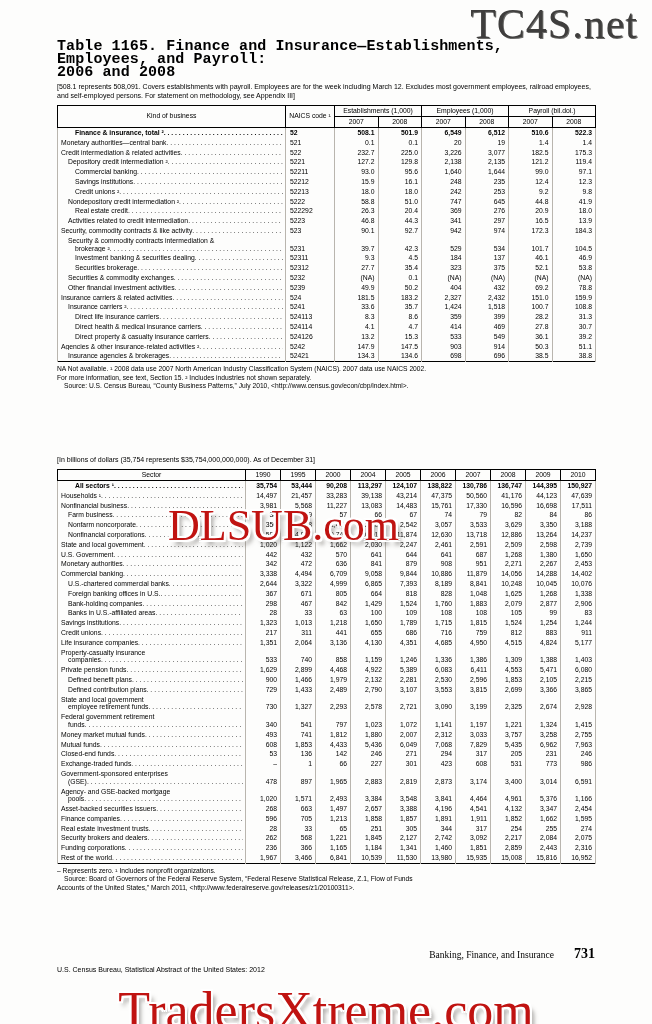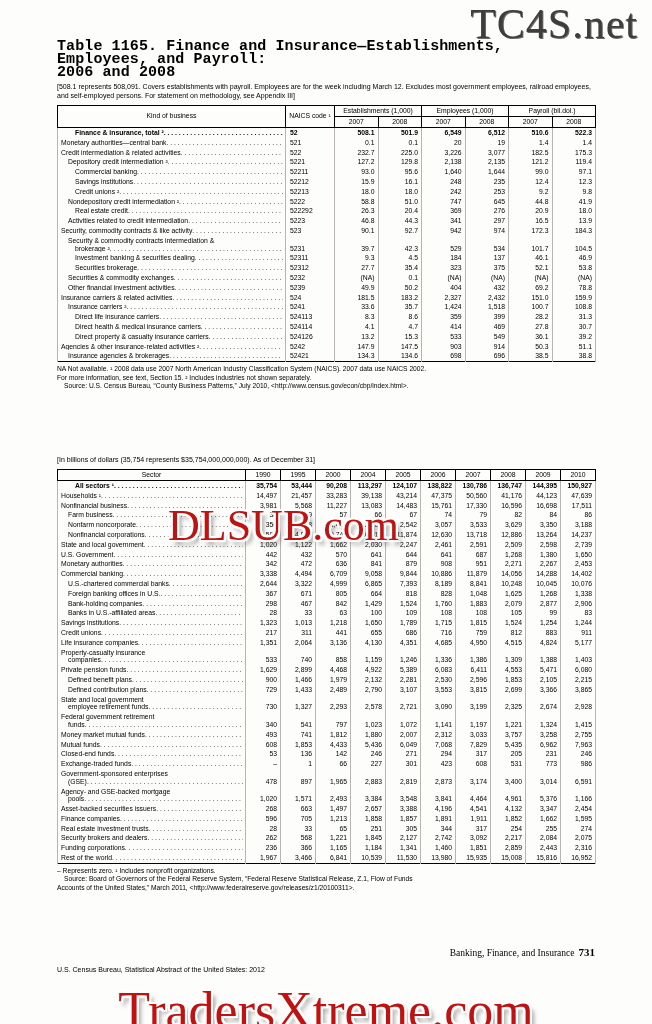--- a/index.html
+++ b/index.html
@@ -25,23 +25,23 @@
   .lx.cont { padding-left: 7px; }
   .lt { white-space: nowrap; }
   .l1 { white-space: nowrap; }
   .dots { flex: 1 1 auto; overflow: hidden; white-space: nowrap; }
   .dots::after { content: " . . . . . . . . . . . . . . . . . . . . . . . . . . . . . . . . . . . . . . . . . . . . . . . . . . . . . . . . . . . . . . . . . . . . . . . . . . . . . . . ."; }
   .ind0 { padding-left: 3px; } .ind1 { padding-left: 10px; } .ind2 { padding-left: 17px; }
 
   .fn { font-size: 6.7px; line-height: 8.4px; margin-top: 3px; }
   .fn .src { padding-left: 7px; }
 
-  .footer-right { position: absolute; top: 946px; right: 57px; display: flex; align-items: baseline; gap: 4px; font-family: "Liberation Serif", serif; }
+  .footer-right { position: absolute; top: 946px; right: 57px; display: flex; align-items: baseline; gap: 20px; font-family: "Liberation Serif", serif; }
   .footer-section { font-size: 9.5px; }
-  .footer-page { font-size: 11px; font-weight: bold; }
+  .footer-page { font-size: 14px; font-weight: bold; }
   .credit { position: absolute; top: 966px; left: 57px; font-size: 7px; }
 
   .wm { position: absolute; font-family: "Liberation Serif", serif; font-weight: normal; white-space: nowrap; z-index: 30; }
   .wm-top { top: 0px; right: 14px; font-size: 42px; color: #3f3e3d; letter-spacing: 1px; text-shadow: 1px 1px 0 #6a6a68; }
   .wm-red { color: #c01311;
     text-shadow: -2px -2px 0 #fff, 2px -2px 0 #fff, -2px 2px 0 #fff, 2px 2px 0 #fff,
                  0 -2px 0 #fff, 0 2px 0 #fff, -2px 0 0 #fff, 2px 0 0 #fff,
                  4px 5px 4px rgba(90,85,80,0.55); }
   .wm-mid { top: 500px; left: 168px; font-size: 44px; }
   .wm-bottom { top: 956px; left: 50%; transform: translateX(-50%); font-size: 52px; margin-top: 25px; }

